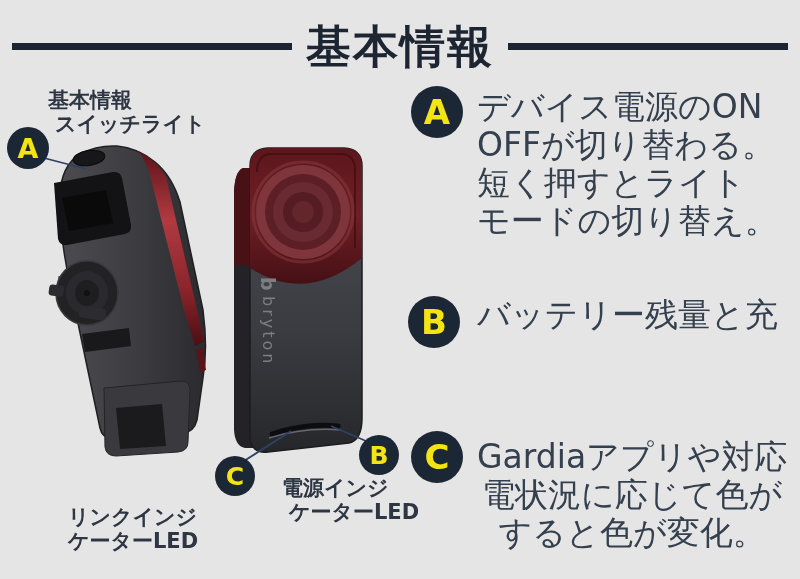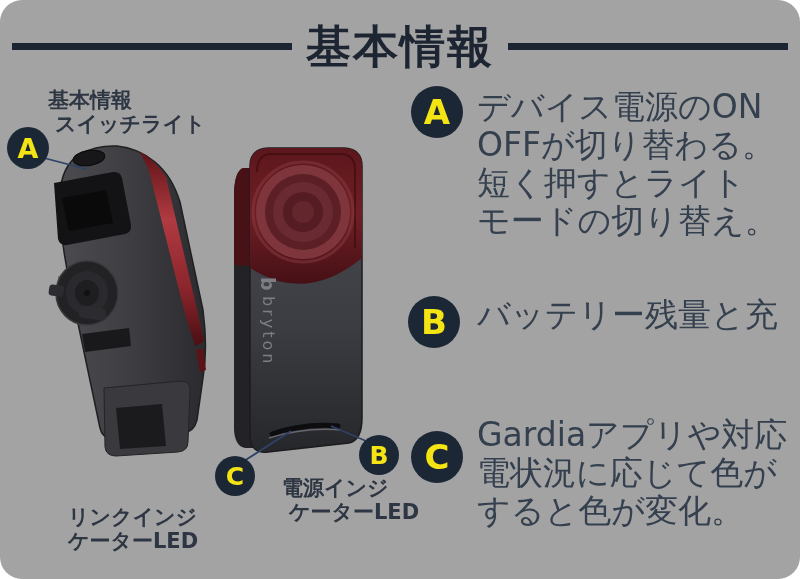--- a/index.html
+++ b/index.html
@@ -1,19 +1,18 @@
 <!DOCTYPE html>
 <html><head>
 <meta charset="utf-8">
 <style>
   html,body{margin:0;padding:0;background:#fff;}
   .canvas{
-    position:relative;width:800px;height:579px;overflow:hidden;background:#a3a3a3;
+    position:relative;width:800px;height:579px;overflow:hidden;background:#e5e5e5;
     font-family:"DejaVu Sans","Liberation Sans",sans-serif;
-    border-radius:22px;
   }
   
   .title-row{
     position:absolute;left:0;top:18px;width:800px;height:56px;
     display:flex;align-items:center;gap:14px;padding:0 12px;box-sizing:border-box;
   }
   .rule{flex:1;height:7px;background:#1c2531;}
   .page-title{
     margin:0;font-size:45px;font-weight:bold;color:#1c2531;letter-spacing:2px;
     white-space:nowrap;line-height:1;
@@ -41,21 +40,21 @@
   #label-link-indicator{left:68px;top:462px;margin-top:44px;}
   #label-power-indicator{left:282px;top:477px;}
   .indent{padding-left:7px;}
   
   .desc-text{
     position:absolute;left:477px;color:#35404f;font-size:33px;line-height:38px;
     font-weight:500;white-space:nowrap;z-index:4;
   }
   #desc-a{top:88px;}
   #desc-b{top:296px;}
-  #desc-c{top:416px;}
+  #desc-c{top:438px;text-align:center;}
   
   .art{position:absolute;left:0;top:80px;z-index:1;}
 </style>
 </head>
 <body>
 
 <div class="canvas">
 
   <header class="title-row">
     <span class="rule"></span>

